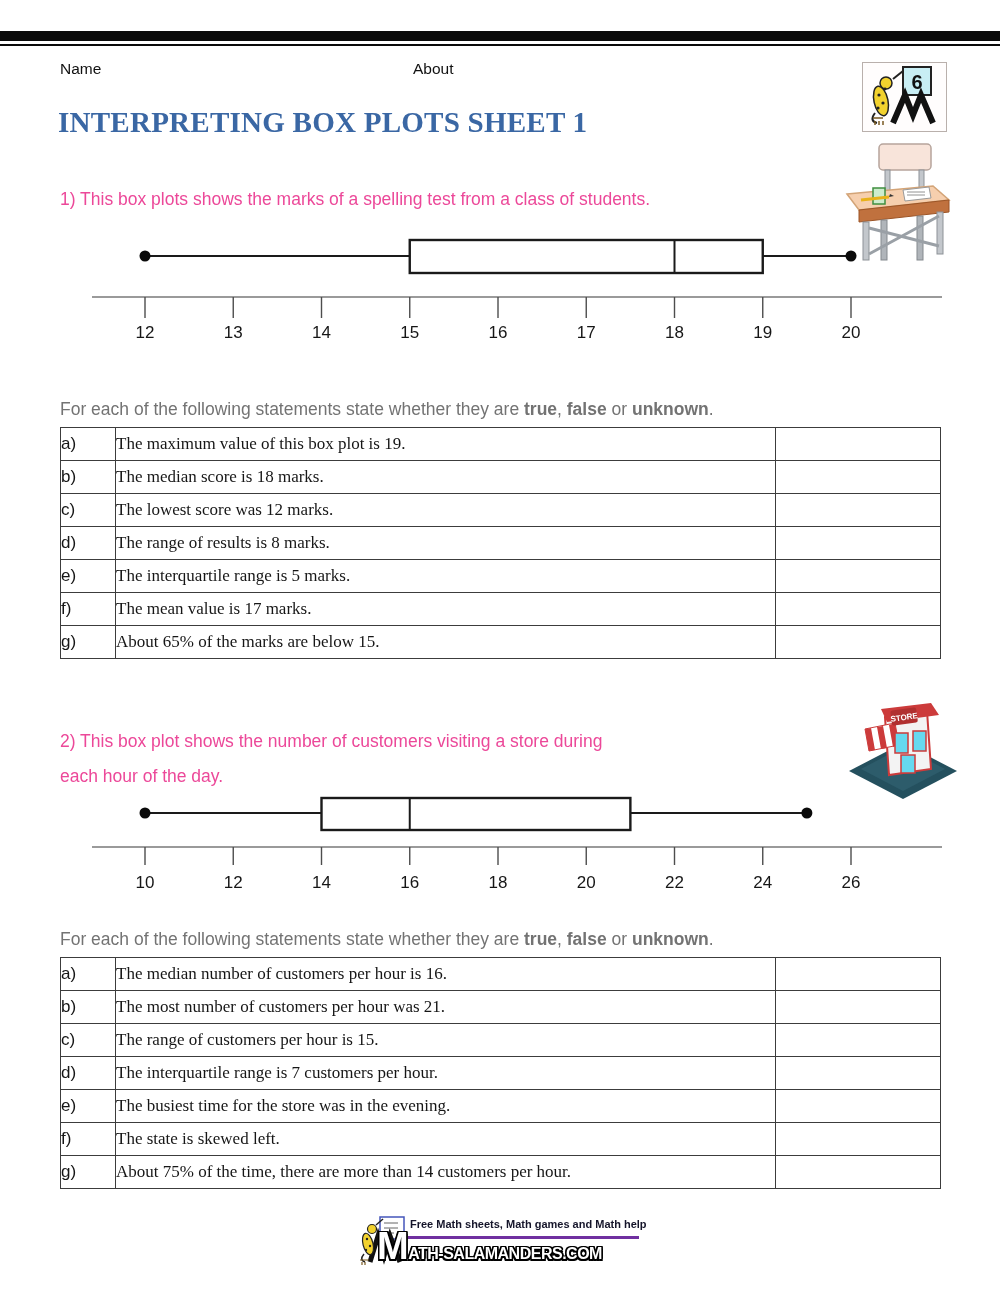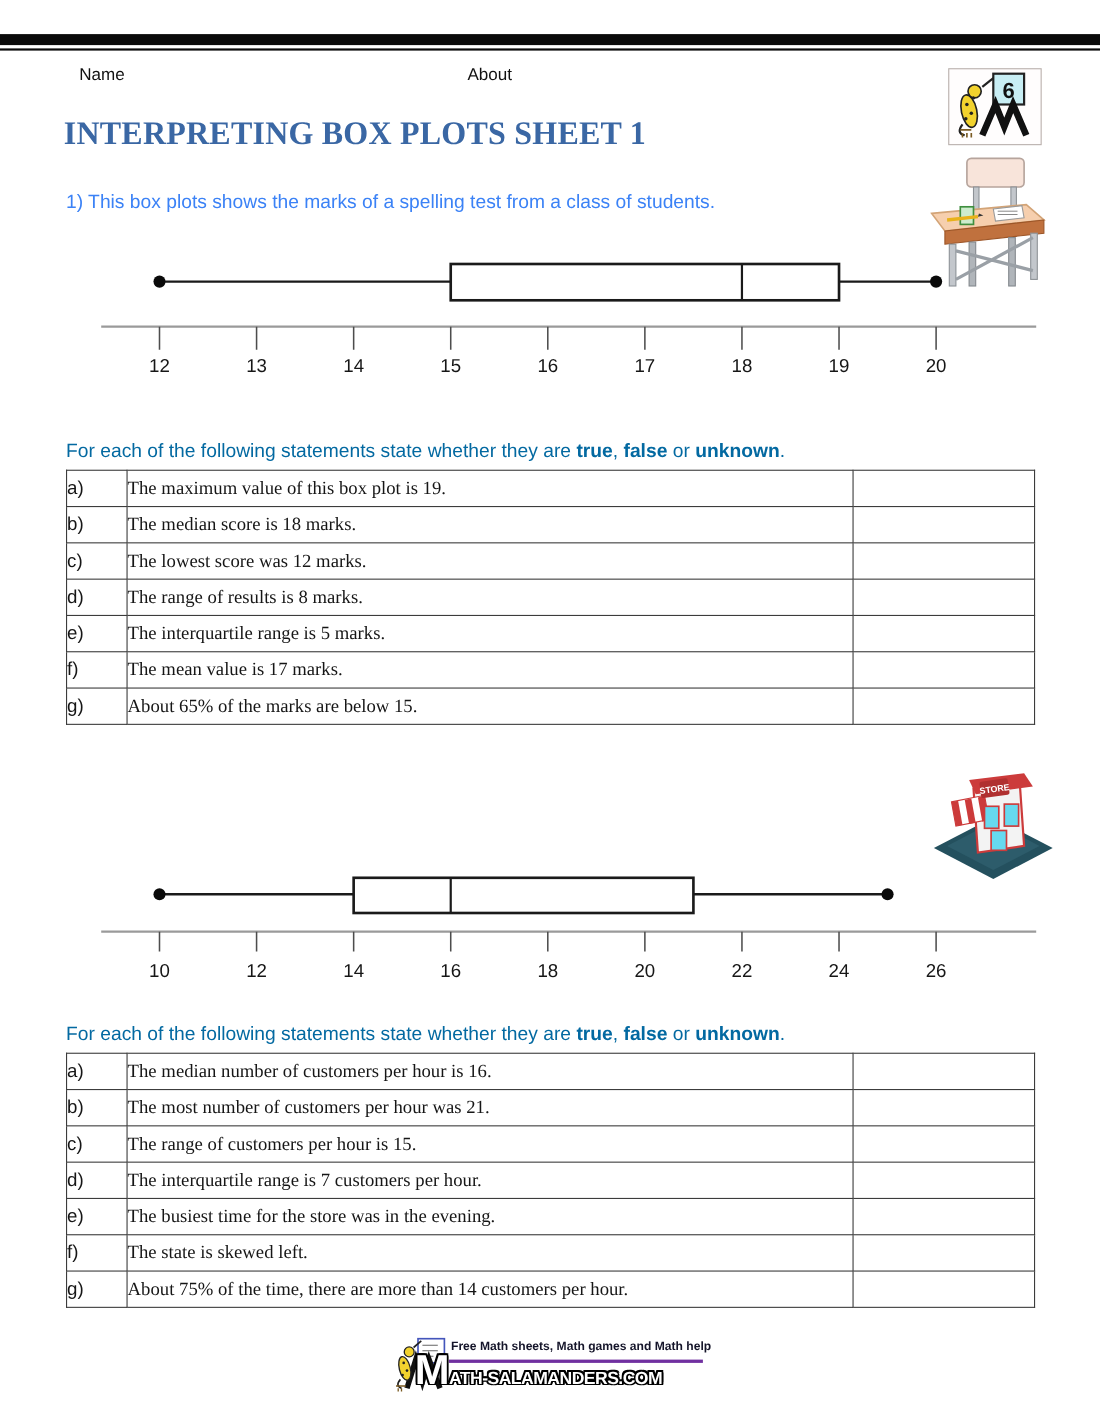--- a/index.html
+++ b/index.html
@@ -3,33 +3,33 @@
 <meta charset="utf-8">
 <style>
   html,body{margin:0;padding:0;background:#fff;}
   #page{position:relative;width:1000px;height:1294px;background:#ffffff;
         font-family:"Liberation Sans",sans-serif;color:#1a1a1a;overflow:hidden;}
   .abs{position:absolute;}
   
   #rule-thick{left:0;top:31px;width:1000px;height:10px;background:#0a0a0a;}
   #rule-thin{left:0;top:44px;width:1000px;height:2px;background:#0a0a0a;}
   
-  .hdr-label{font-size:15.5px;color:#111;margin-left:12px;}
+  .hdr-label{font-size:15.5px;color:#111;}
   
   #badge{left:862px;top:62px;width:83px;height:68px;background:#fffdfd;border:1.5px solid #b9b0ac;}
   
   #title{left:58px;top:105px;font-family:"Liberation Serif",serif;font-size:30px;
          font-weight:600;color:#3a67a4;letter-spacing:0.2px;white-space:nowrap;
          transform:scaleX(0.97);transform-origin:left;}
   
-  .qtext{font-size:17.5px;color:#3b82f6;}
+  .qtext{font-size:17.5px;color:#ec4899;margin-top:16px;}
   #q1{left:60px;top:173px;width:720px;}
   #q2{left:60px;top:708px;width:680px;line-height:35px;}
   
-  .intro{left:60px;font-size:17.5px;color:#0369a1;margin:0;}
+  .intro{left:60px;font-size:17.5px;color:#737373;margin:0;}
   .intro b{font-weight:bold;}
   
   table.wtable{position:absolute;left:60px;width:880px;border-collapse:collapse;table-layout:fixed;}
   table.wtable td{border:1.6px solid #3c3c3c;height:33px;box-sizing:border-box;
                   font-size:17px;color:#161616;vertical-align:middle;padding:0;}
   td.td-letter{width:55px;padding-left:9px;}
   td.td-statement{width:660px;padding-left:10px;font-family:Liberation Serif, serif;}
   td.td-answer{width:165px;background:#fff;}
   #table1{top:427px;}
   #table2{top:957px;}
@@ -166,20 +166,24 @@
           <td class="td-answer"></td>
         </tr>
         <tr>
           <td class="td-letter">g)</td>
           <td class="td-statement">About 65% of the marks are below 15.</td>
           <td class="td-answer"></td>
         </tr>
       </tbody>
     </table>
 
+  <div class="abs qtext" id="q2">
+    <div>2) This box plot shows the number of customers visiting a store during</div>
+    <div>each hour of the day.</div>
+  </div>
 
   <div class="abs" style="left:843px;top:695px;">
     <svg width="120" height="108" viewBox="0 0 120 108">
       <polygon points="60,104 6,76 60,48 114,76" fill="#24505e"></polygon>
       <polygon points="60,96 18,74 60,52 102,74" fill="#2d5c6b"></polygon>
       <polygon points="42,22 84,16 88,74 46,80" fill="#f3f3f3" stroke="#cc3b3b" stroke-width="2"></polygon>
       <polygon points="38,14 88,8 96,20 44,27" fill="#cc3b3b"></polygon>
       <g>
         <polygon points="22,34 52,28 56,50 26,56" fill="#fff" stroke="#cc3b3b" stroke-width="1"></polygon>
         <polygon points="22,34 28,33 32,55 26,56" fill="#cc3b3b"></polygon>

